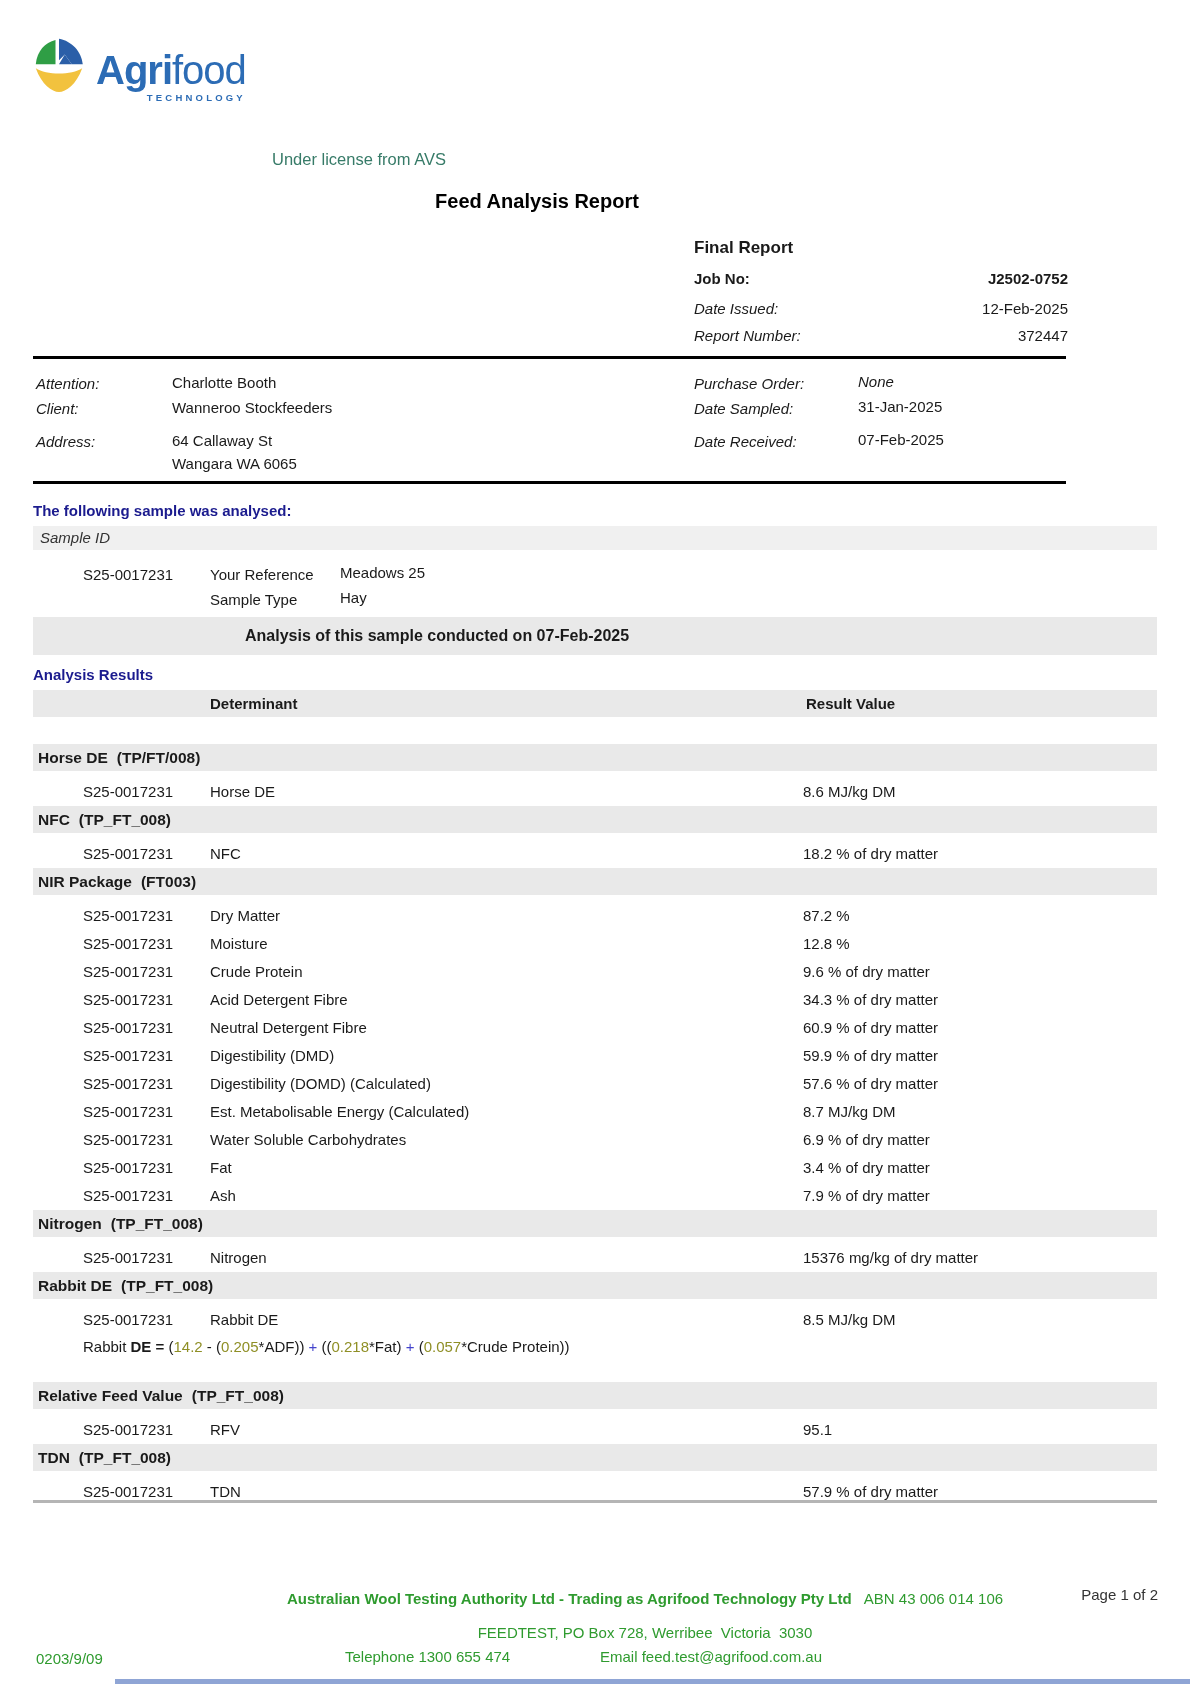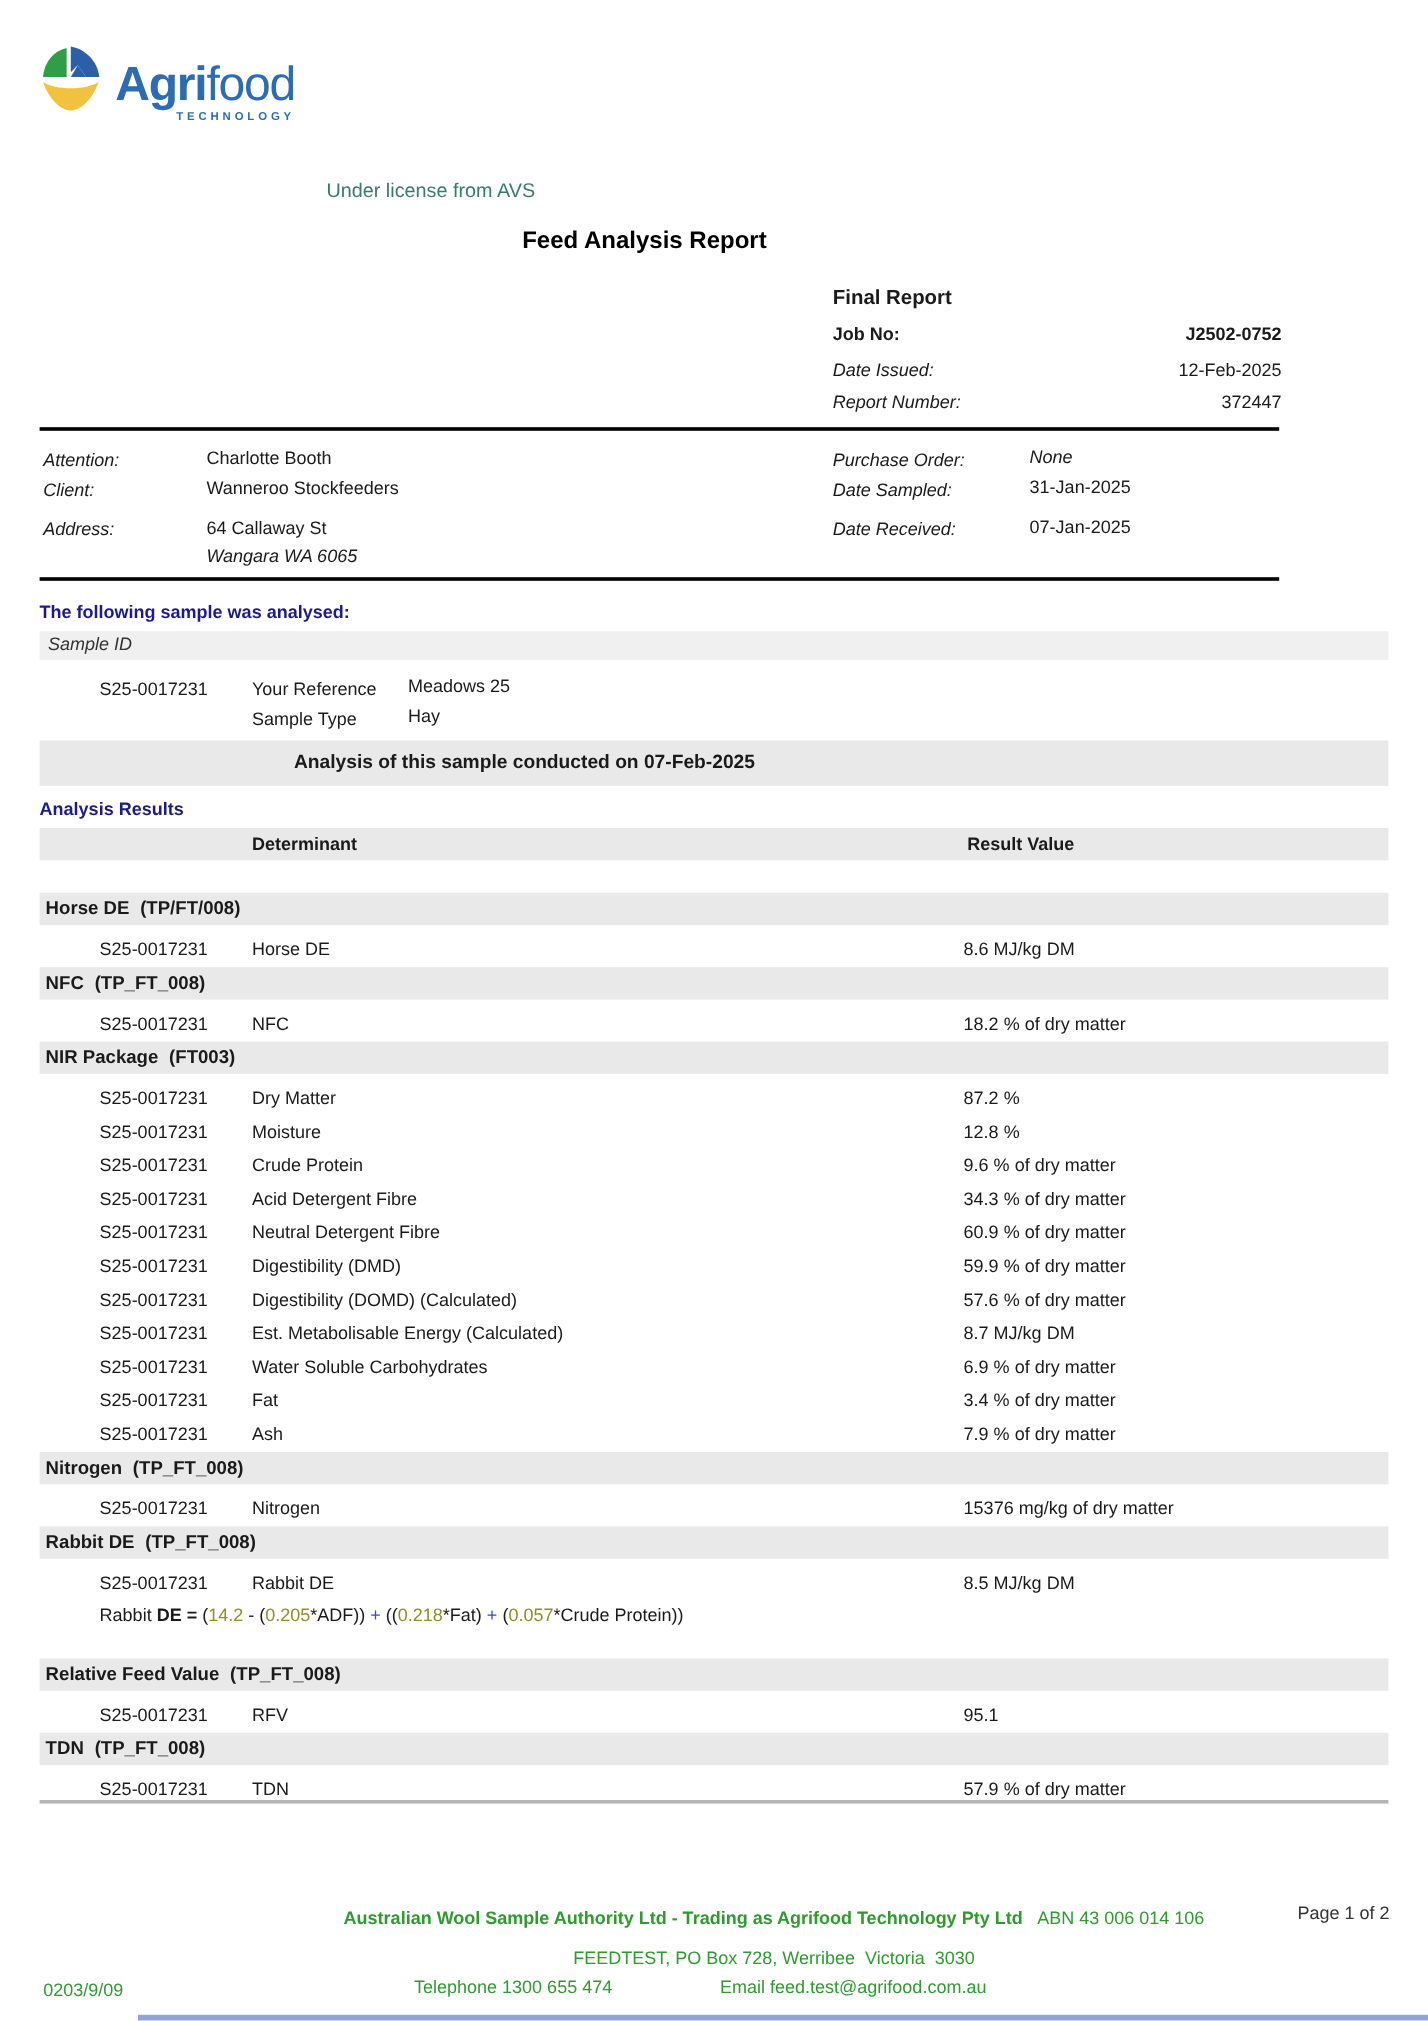--- a/index.html
+++ b/index.html
@@ -95,30 +95,30 @@
   <div class="rule-black" style="top:356px;"></div>
 
   <div class="abs i" style="left:36px; top:375px;">Attention:</div>
   <div class="abs" style="left:172px; top:374px;">Charlotte Booth</div>
 
   <div class="abs i" style="left:36px; top:400px;">Client:</div>
   <div class="abs" style="left:172px; top:399px;">Wanneroo Stockfeeders</div>
 
   <div class="abs i" style="left:36px; top:433px;">Address:</div>
   <div class="abs" style="left:172px; top:432px;">64 Callaway St</div>
-  <div class="abs" style="left:172px; top:455px;font-style:italic;">Wangara WA 6065</div>
+  <div class="abs" style="left:172px; top:455px;">Wangara WA 6065</div>
 
   <div class="abs i" style="left:694px; top:375px;">Purchase Order:</div>
   <div class="abs i" style="left:858px; top:373px;">None</div>
 
   <div class="abs i" style="left:694px; top:400px;">Date Sampled:</div>
   <div class="abs" style="left:858px; top:398px;">31-Jan-2025</div>
 
   <div class="abs i" style="left:694px; top:433px;">Date Received:</div>
-  <div class="abs" style="left:858px; top:431px;">07-Jan-2025</div>
+  <div class="abs" style="left:858px; top:431px;">07-Feb-2025</div>
 
   <div class="rule-black" style="top:481px;"></div>
 
   <div class="abs navy" style="left:33px; top:502px;">The following sample was analysed:</div>
 
   <div class="band band-light" style="top:526px; height:24px;">
     <span class="i" style="position:absolute; left:7px; top:3px; color:#333;">Sample ID</span>
   </div>
 
   <div class="abs" style="left:83px; top:566px;">S25-0017231</div>
@@ -251,21 +251,21 @@
       <div class="result-row">
         <span class="sid">S25-0017231</span>
         <span class="det">TDN</span>
         <span class="res">57.9 % of dry matter</span>
       </div>
     </div>
 
   <div class="rule-grey" style="top:1500px;"></div>
 
   <div class="footer-line" style="top:1590px;">
-    <span class="b green">Australian Wool Sample Authority Ltd - Trading as Agrifood Technology Pty Ltd</span>
+    <span class="b green">Australian Wool Testing Authority Ltd - Trading as Agrifood Technology Pty Ltd</span>
     <span class="green" style="margin-left:8px;">ABN 43 006 014 106</span>
   </div>
   <div class="abs" style="right:32px; top:1586px; color:#333;">Page 1 of 2</div>
 
   <div class="footer-line green pre" style="top:1624px;">FEEDTEST, PO Box 728, Werribee  Victoria  3030</div>
 
   <div class="abs green" style="left:36px; top:1650px;text-align:right;">0203/9/09</div>
   <div class="abs green" style="left:345px; top:1648px;">Telephone 1300 655 474</div>
   <div class="abs green" style="left:600px; top:1648px;">Email feed.test@agrifood.com.au</div>
 

